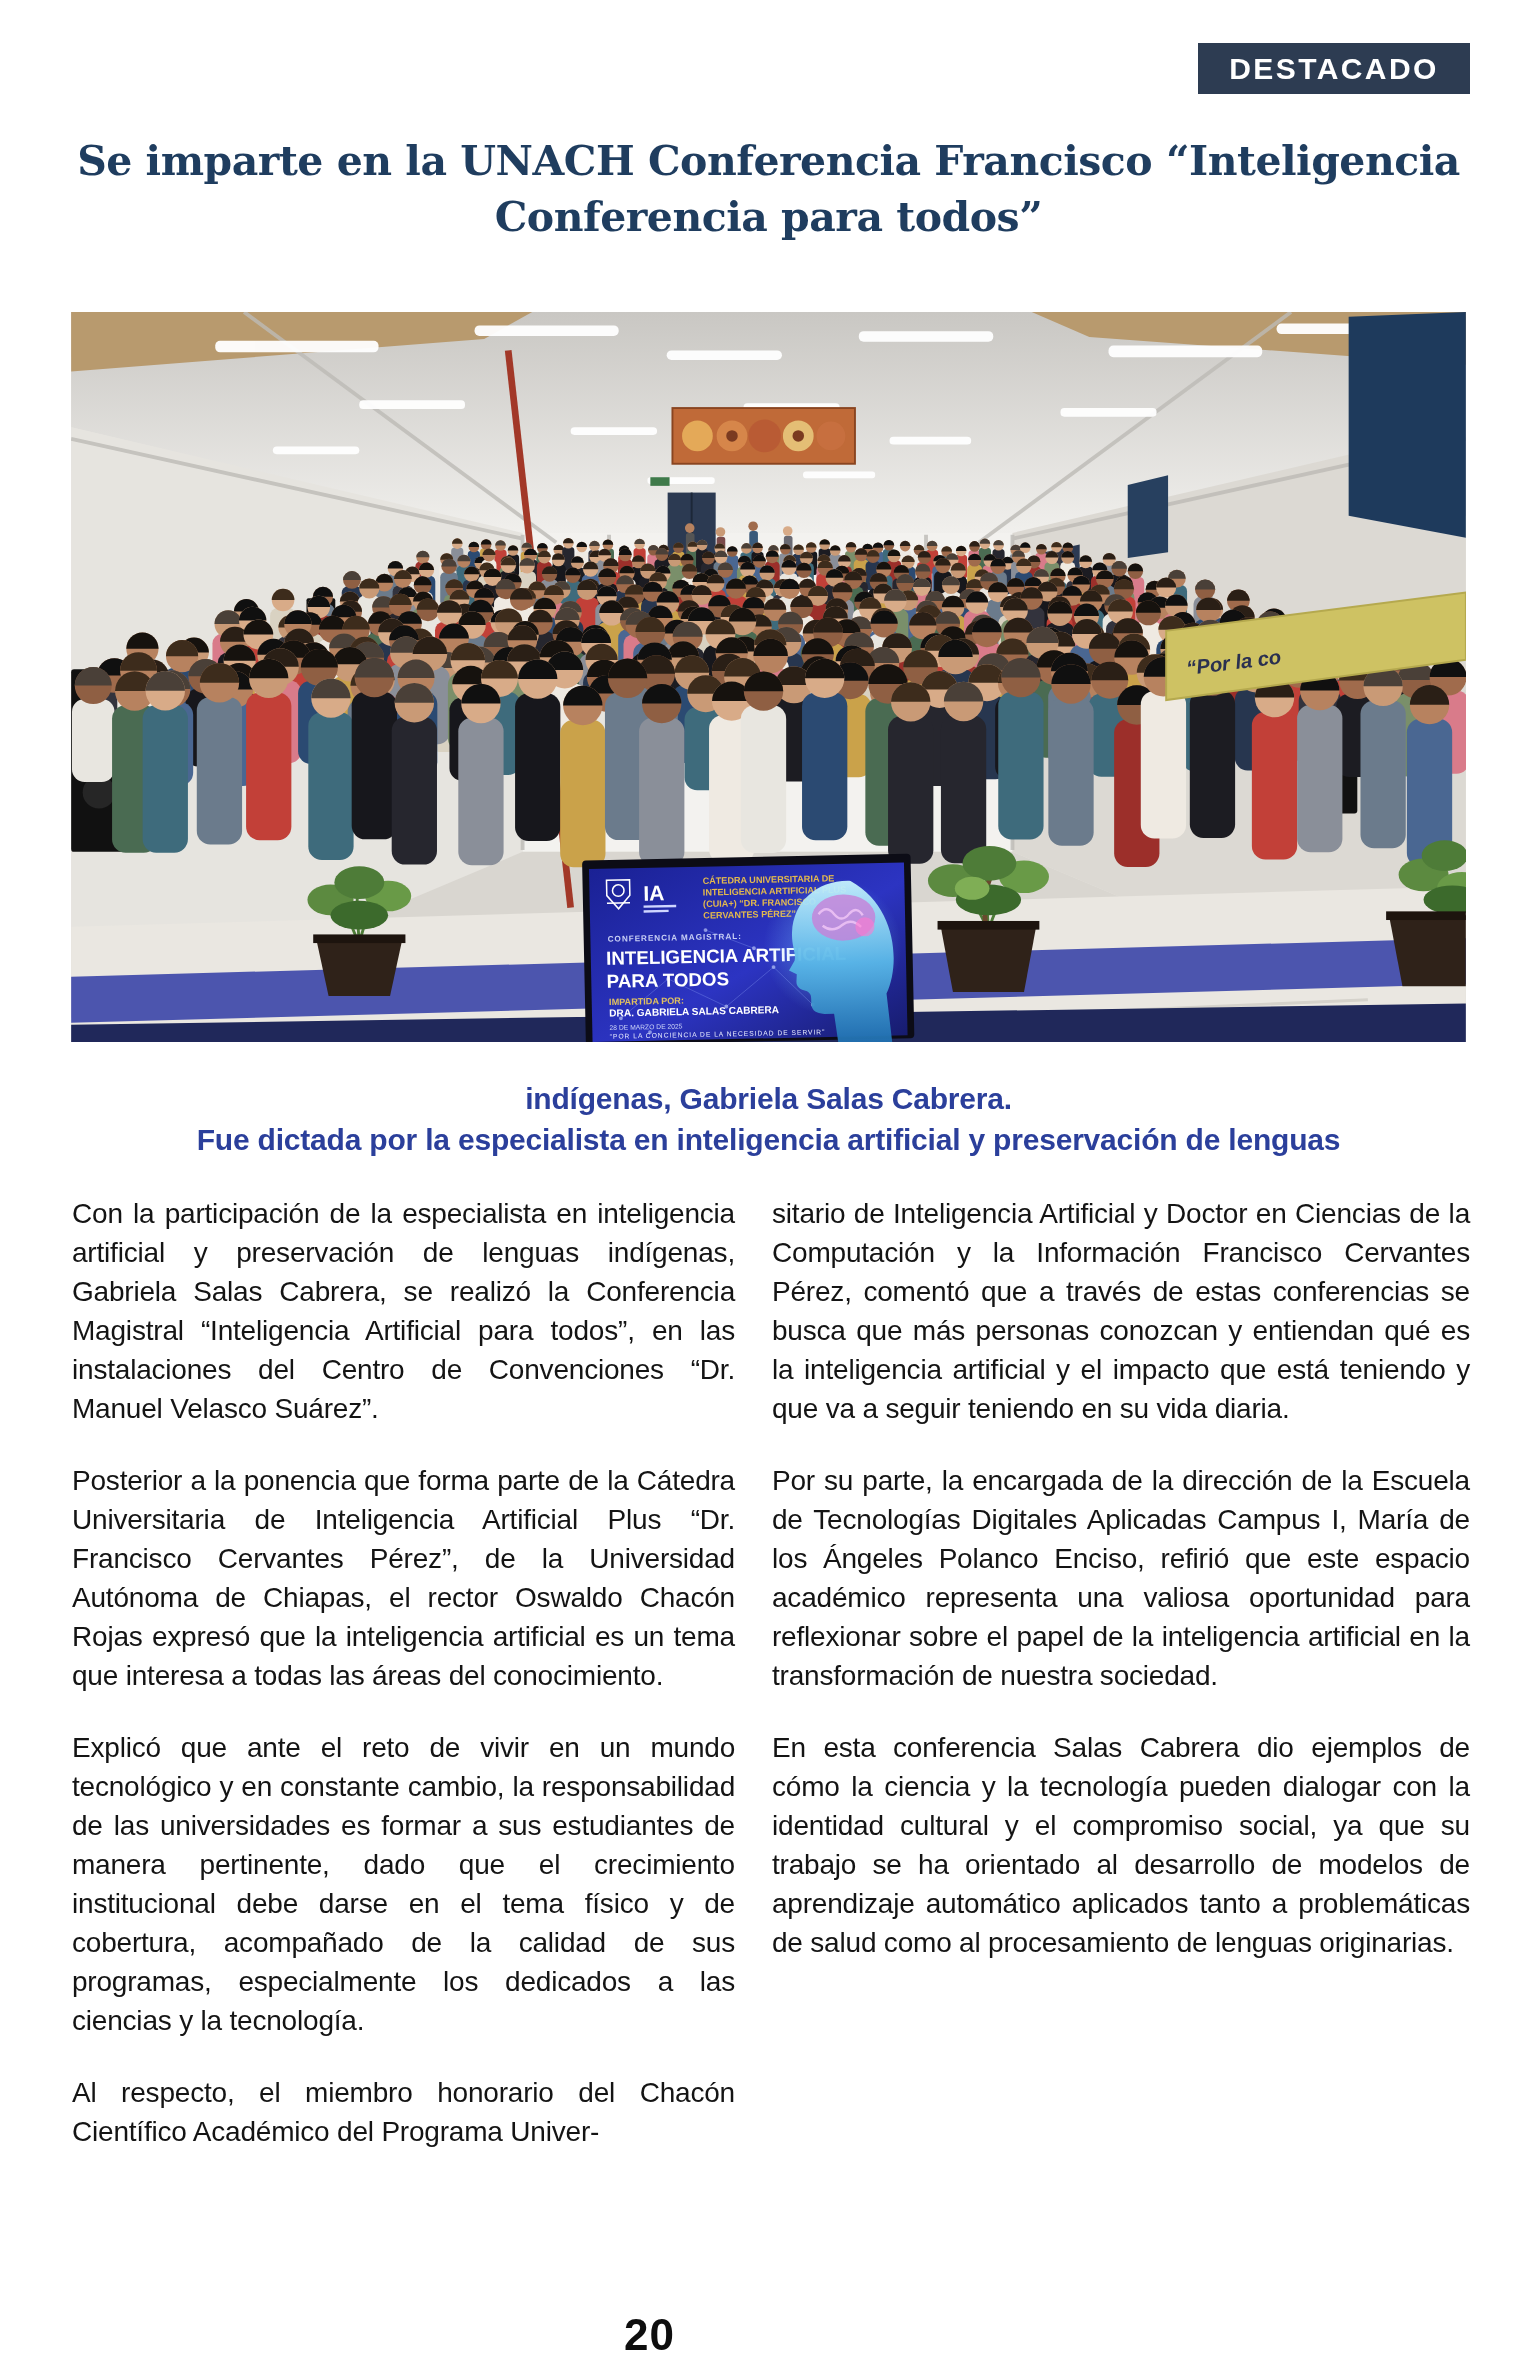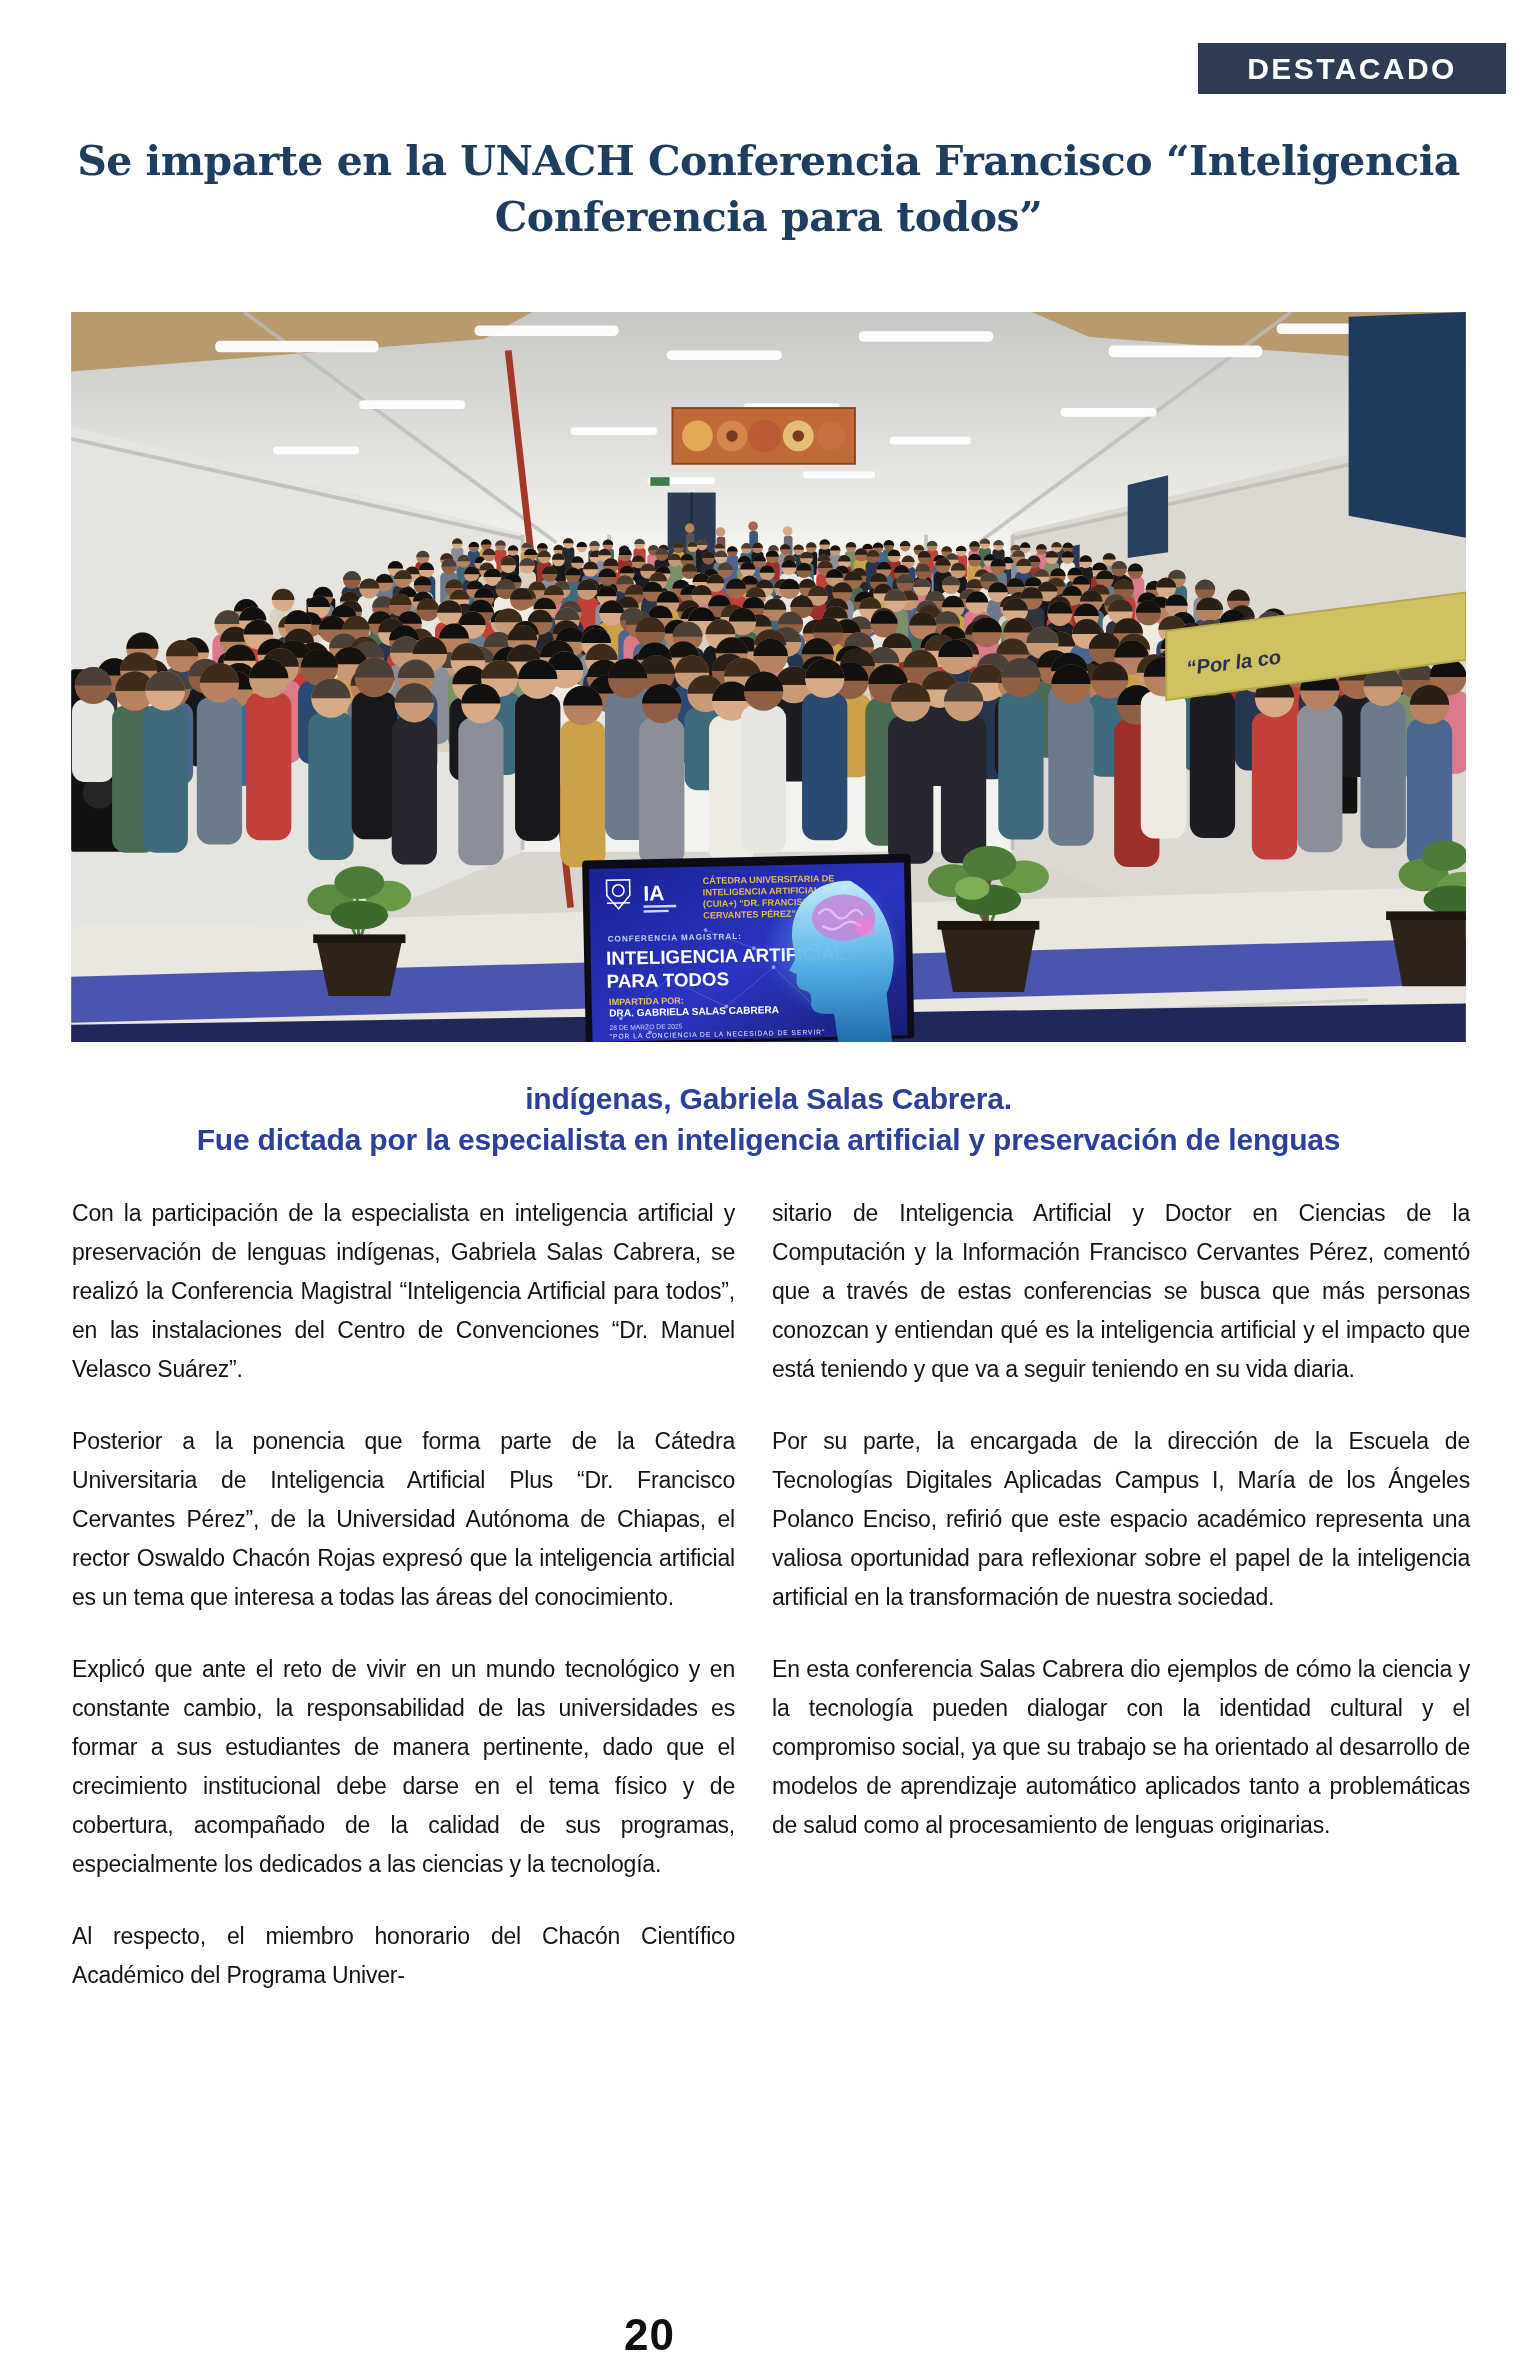--- a/index.html
+++ b/index.html
@@ -1,42 +1,42 @@
 <!DOCTYPE html>
 <html><head>
 <meta charset="utf-8">
 <style>
   html,body{margin:0;padding:0;}
   body{
     width:1537px;height:2376px;position:relative;background:#ffffff;
     font-family:"Liberation Sans",sans-serif;overflow:hidden;
   }
   .badge{
-    position:absolute;top:43px;left:1198px;width:308px;height:51px;
+    position:absolute;top:43px;left:1198px;width:272px;height:51px;
     background:#2d3c52;color:#fff;display:flex;align-items:center;justify-content:center;
     font-weight:bold;font-size:30px;letter-spacing:2.4px;
   }
   .headline{
     position:absolute;top:133px;left:48px;width:1441px;text-align:center;
     color:#1f3d5f;font-family:"DejaVu Serif",serif;font-weight:bold;
     font-size:41px;line-height:56px;letter-spacing:-0.5px;
   }
   .photo{
     position:absolute;top:312px;left:71px;width:1395px;height:730px;background:#e8e6e1;
   }
   .photo svg{display:block;}
   .caption{
     position:absolute;top:1078px;left:77px;width:1383px;text-align:center;
     color:#2b3f9b;font-weight:bold;font-size:30px;line-height:41px;letter-spacing:-0.2px;
   }
   .article{
     position:absolute;top:1194px;left:72px;width:1398px;display:flex;
   }
   .col{
-    text-align:justify;font-size:23px;line-height:39px;color:#141414;letter-spacing:-0.2px;
+    text-align:justify;font-size:28px;line-height:39px;color:#141414;letter-spacing:-0.2px;
   }
   .col.left{width:663px;margin-right:37px;}
   .col.right{width:698px;}
   .col p{margin:0 0 33px 0;}
   .page-num{
     position:absolute;top:2310px;left:624px;width:288px;text-align:left;
     font-size:44px;font-weight:bold;color:#0e0e0e;letter-spacing:1px;
   }
   .footer-bar{
     position:absolute;top:2337px;left:1018px;width:519px;height:36px;

